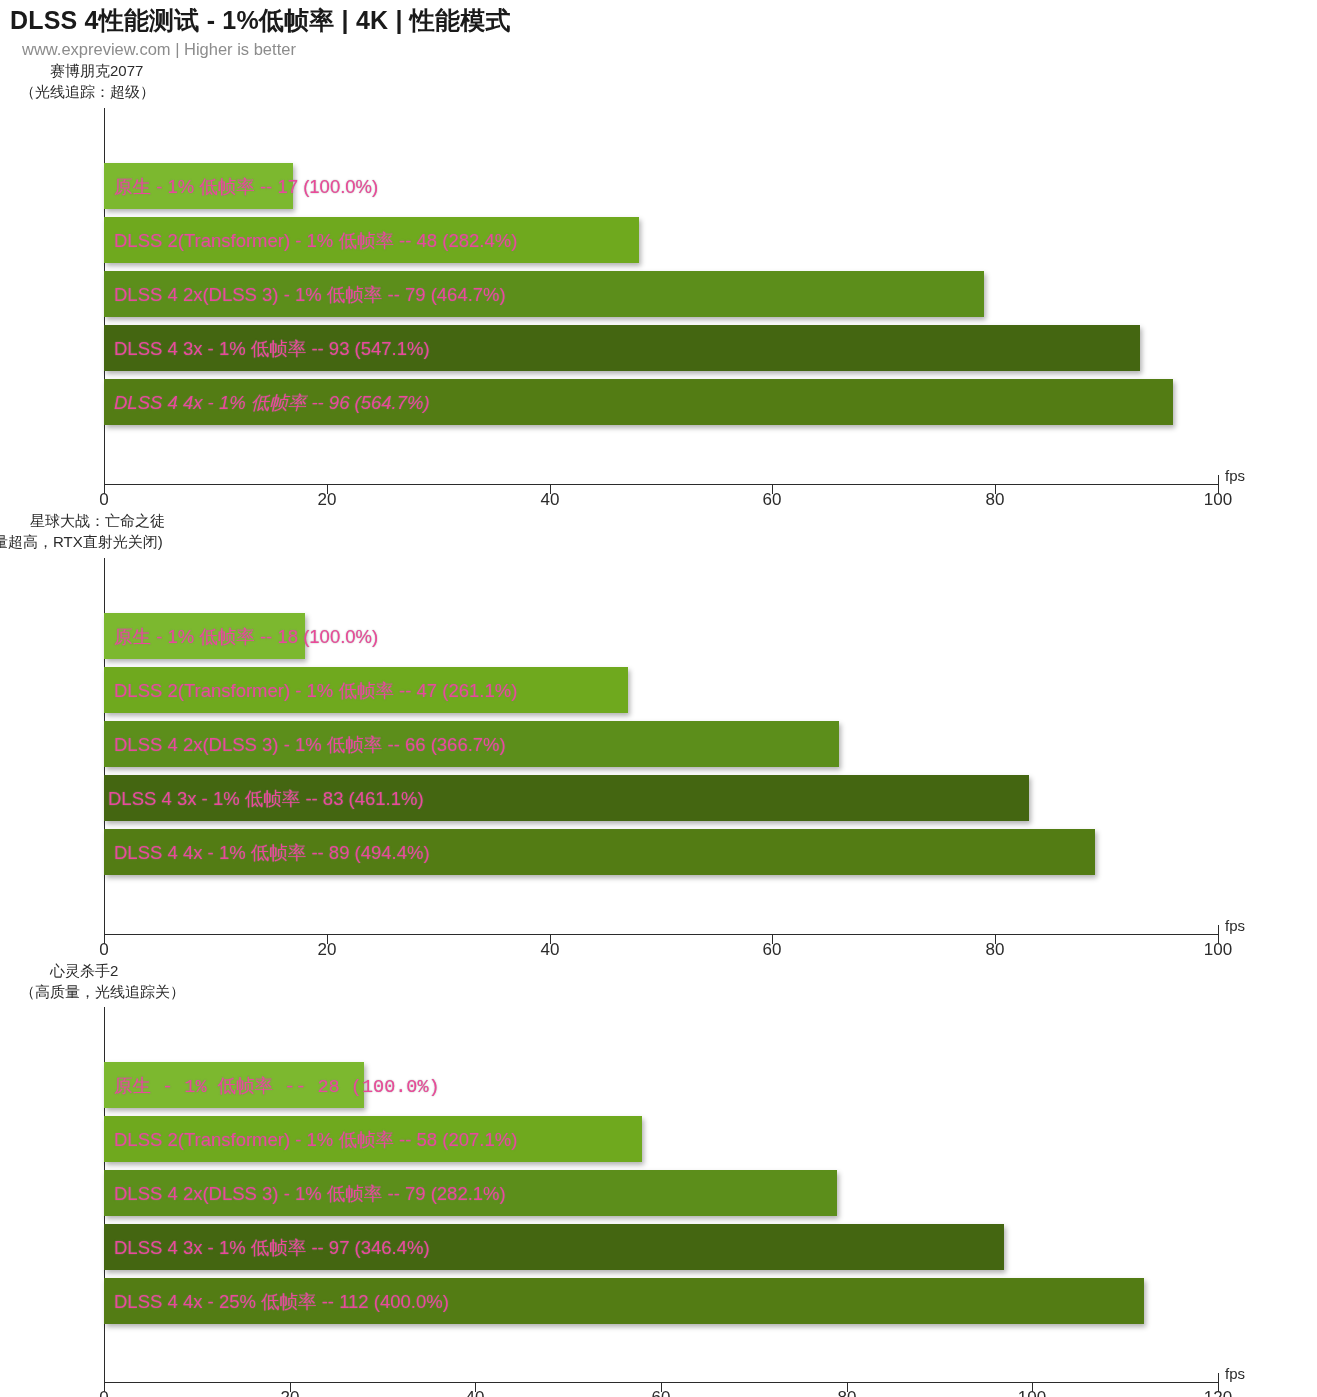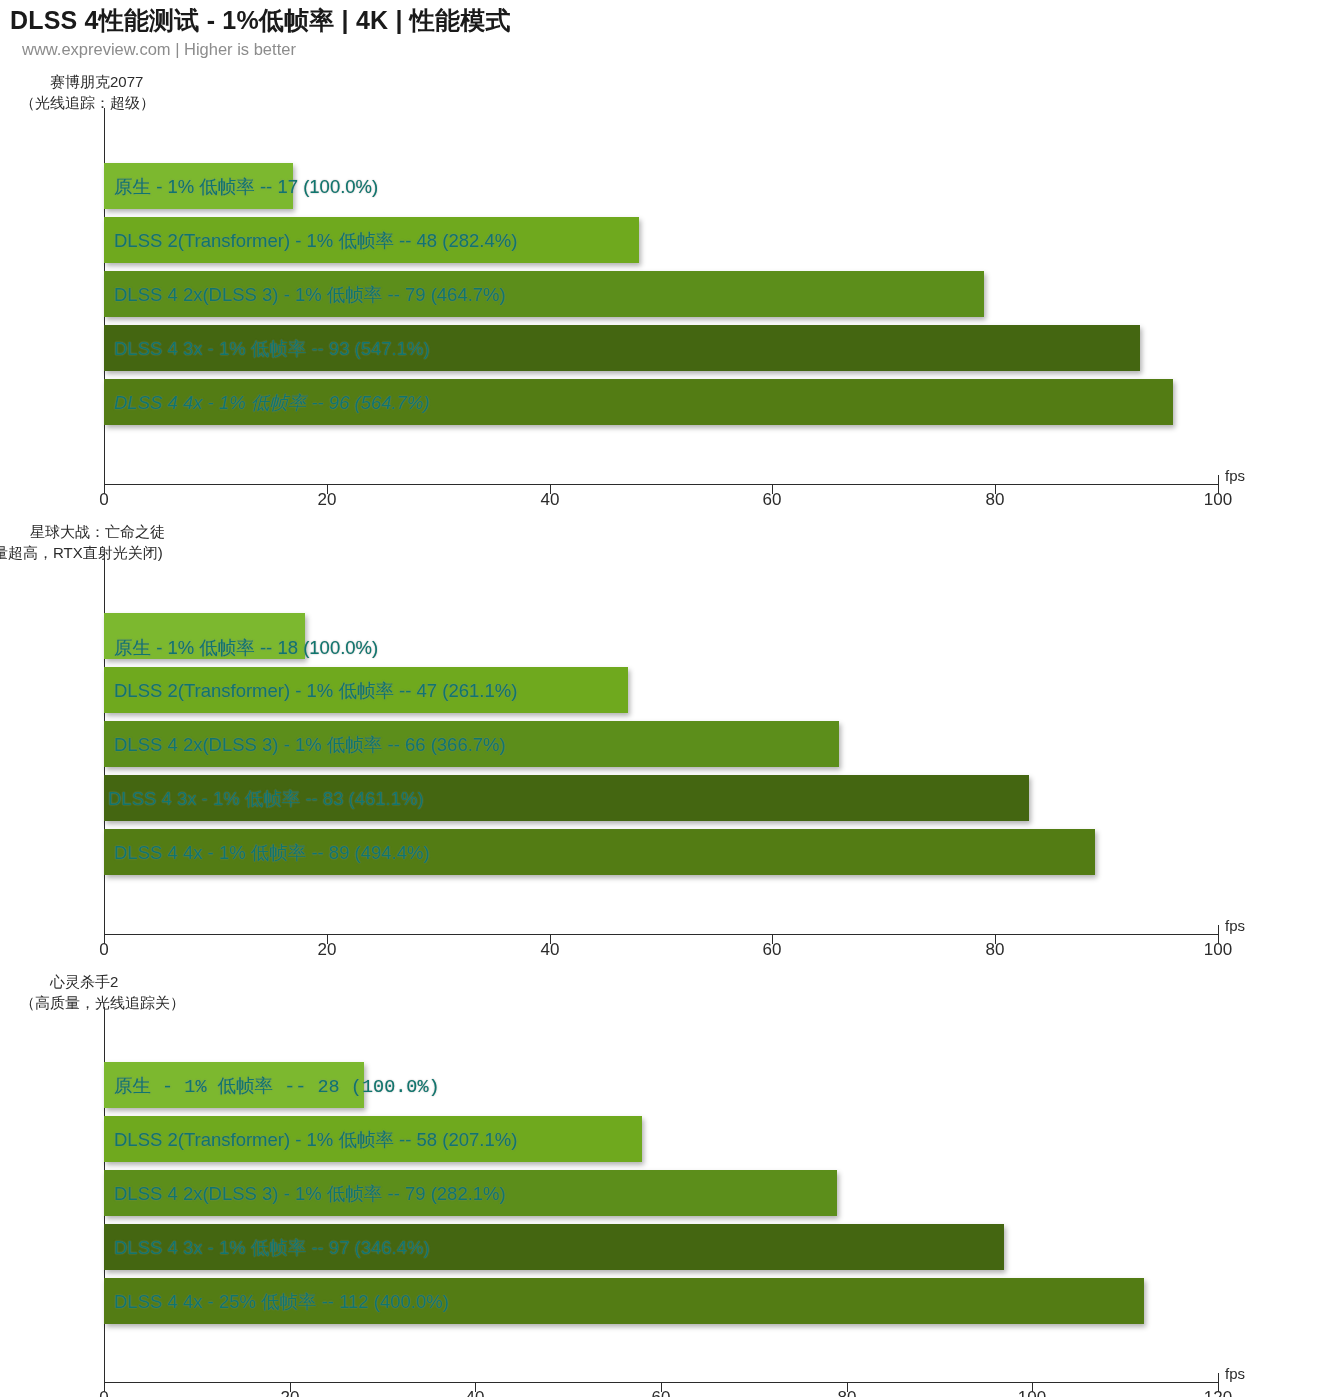--- a/index.html
+++ b/index.html
@@ -21,21 +21,21 @@
   .subtitle {
     position: absolute; left: 22px; top: 40px;
     font-size: 16.5px; color: #8c8c8c; white-space: nowrap;
   }
 
   
   .chart { position: absolute; left: 0; width: 1317px; }
 
   .sec-head {
     position: absolute; font-size: 15px; color: #2b2b2b;
-    line-height: 21px; white-space: nowrap; margin-top: 11px;
+    line-height: 21px; white-space: nowrap;
   }
   .sec-head .l1 { display:block; padding-left: 30px; }
   .sec-head .l2 { display:block; }
   .yaxis {
     position: absolute; left: 104px; width: 1px; background: #2b2b2b;
   }
   .xaxis {
     position: absolute; left: 104px; height: 1px; background: #2b2b2b;
   }
   .xaxis-cap {
@@ -52,21 +52,21 @@
 
   
   .bar {
     position: absolute; left: 0;
     box-shadow: 2px 3px 5px rgba(0,0,0,0.30);
     display: flex; align-items: center;
   }
   .bar-label {
     position: absolute; left: 10px; top: 50%;
     transform: translateY(-50%);
-    font-size: 18.5px; color: #0f766e; white-space: nowrap;
+    font-size: 18.5px; color: #ec4899; white-space: nowrap;
     text-shadow: 0 0 1px rgba(120,120,120,.55), 0 0 2px rgba(150,150,150,.45);
     pointer-events: none;
   }
 </style>
 </head>
 <body>
 
 <div class="page">
 
   <div class="title">DLSS 4性能测试 - 1%低帧率 | 4K | 性能模式</div>
@@ -106,21 +106,21 @@
         <div class="ticklabel" style="left: 1218px; top: 490px;">100</div>
         <div class="fpslabel" style="left: 1225px; top: 467px;">fps</div>
       </div>
       <div class="chart">
         <div class="sec-head" style="top: 510px; left: -22px;">
           <span class="l1" style="padding-left: 52px;">星球大战：亡命之徒</span>
           <span class="l2">质量超高，RTX直射光关闭)</span>
         </div>
         <div class="yaxis" style="top: 558px; height: 376px;"></div>
         <div class="bar" style="left: 104px; top: 613px; width: 201px; height: 46px; background: rgb(124, 184, 47);"></div>
-        <div class="bar-label" style="left: 114px; top: 636px; margin-top: 11px;">原生 - 1% 低帧率  --  18 (100.0%)</div>
+        <div class="bar-label" style="left: 114px; top: 636px;">原生 - 1% 低帧率  --  18 (100.0%)</div>
         <div class="bar" style="left: 104px; top: 667px; width: 524px; height: 46px; background: rgb(111, 169, 30);"></div>
         <div class="bar-label" style="left: 114px; top: 690px;">DLSS 2(Transformer) - 1% 低帧率  --  47 (261.1%)</div>
         <div class="bar" style="left: 104px; top: 721px; width: 735px; height: 46px; background: rgb(92, 142, 27);"></div>
         <div class="bar-label" style="left: 114px; top: 744px;">DLSS 4 2x(DLSS 3)  - 1% 低帧率  --  66 (366.7%)</div>
         <div class="bar" style="left: 104px; top: 775px; width: 925px; height: 46px; background: rgb(68, 102, 17);"></div>
         <div class="bar-label" style="left: 108px; top: 798px;">DLSS 4 3x  - 1% 低帧率  --  83 (461.1%)</div>
         <div class="bar" style="left: 104px; top: 829px; width: 991px; height: 46px; background: rgb(83, 124, 20);"></div>
         <div class="bar-label" style="left: 114px; top: 852px;">DLSS 4 4x  - 1% 低帧率  --  89 (494.4%)</div>
         <div class="xaxis" style="top: 934px; width: 1115px;">
           <div class="xaxis-cap" style="left: 1114px;"></div>

